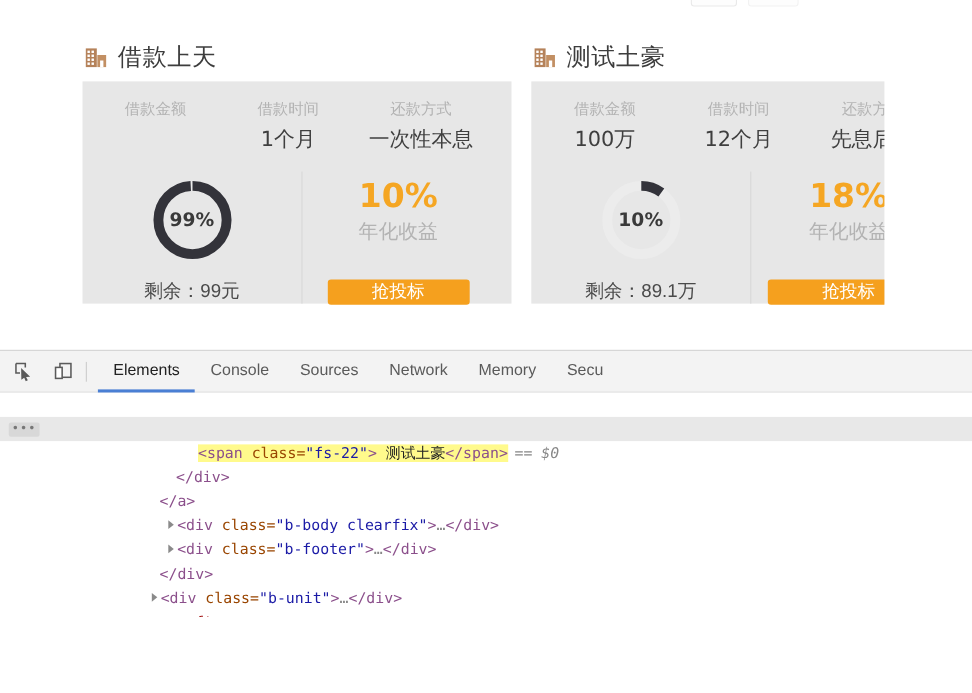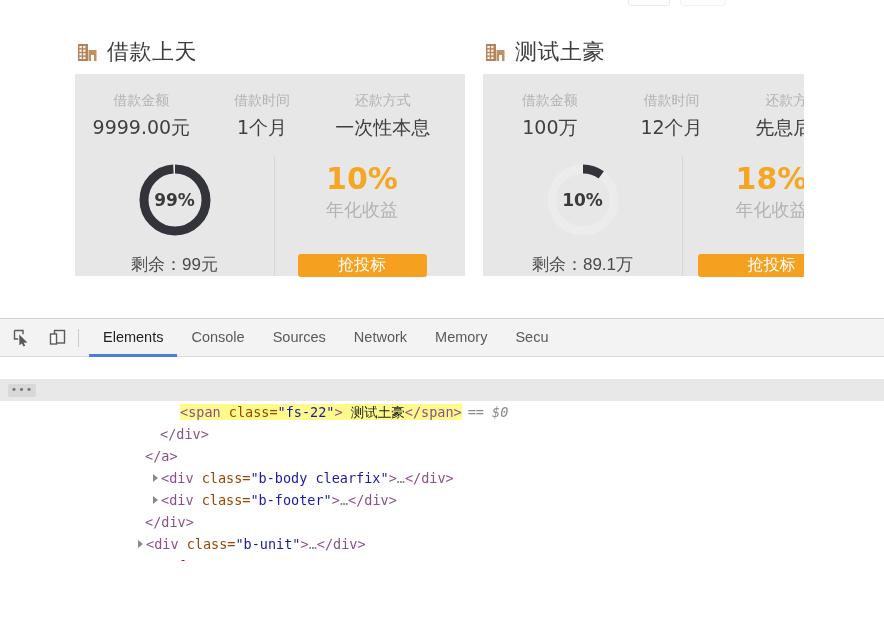--- a/index.html
+++ b/index.html
@@ -182,21 +182,20 @@
               <rect x="14" y="13" width="3" height="6" fill="#ffffff"></rect>
             </svg>
           </span>
           <span class="b-title-text">借款上天</span>
         </div>
 
         <div class="b-body">
           <div class="meta-row">
             <div class="meta-col">
               <div class="meta-label">借款金额</div>
-              <div class="meta-value">9999.00元</div>
             </div>
             <div class="meta-col">
               <div class="meta-label">借款时间</div>
               <div class="meta-value">1个月</div>
             </div>
             <div class="meta-col">
               <div class="meta-label">还款方式</div>
               <div class="meta-value">一次性本息</div>
             </div>
           </div>

